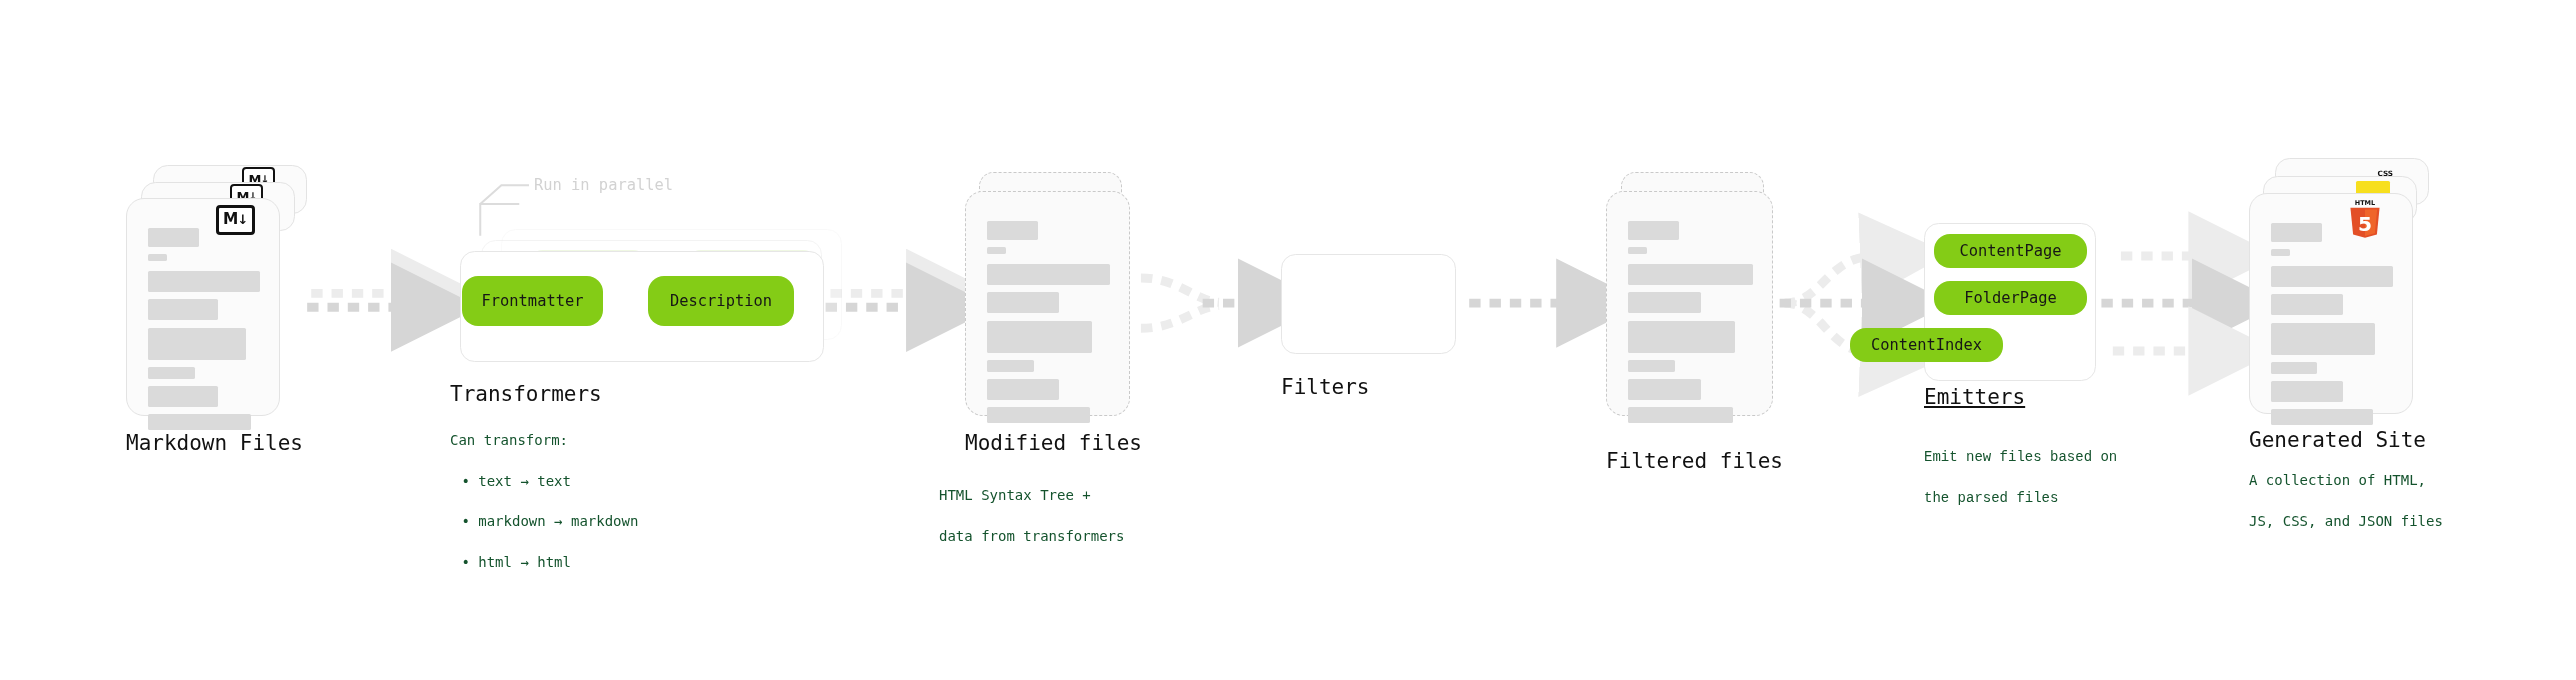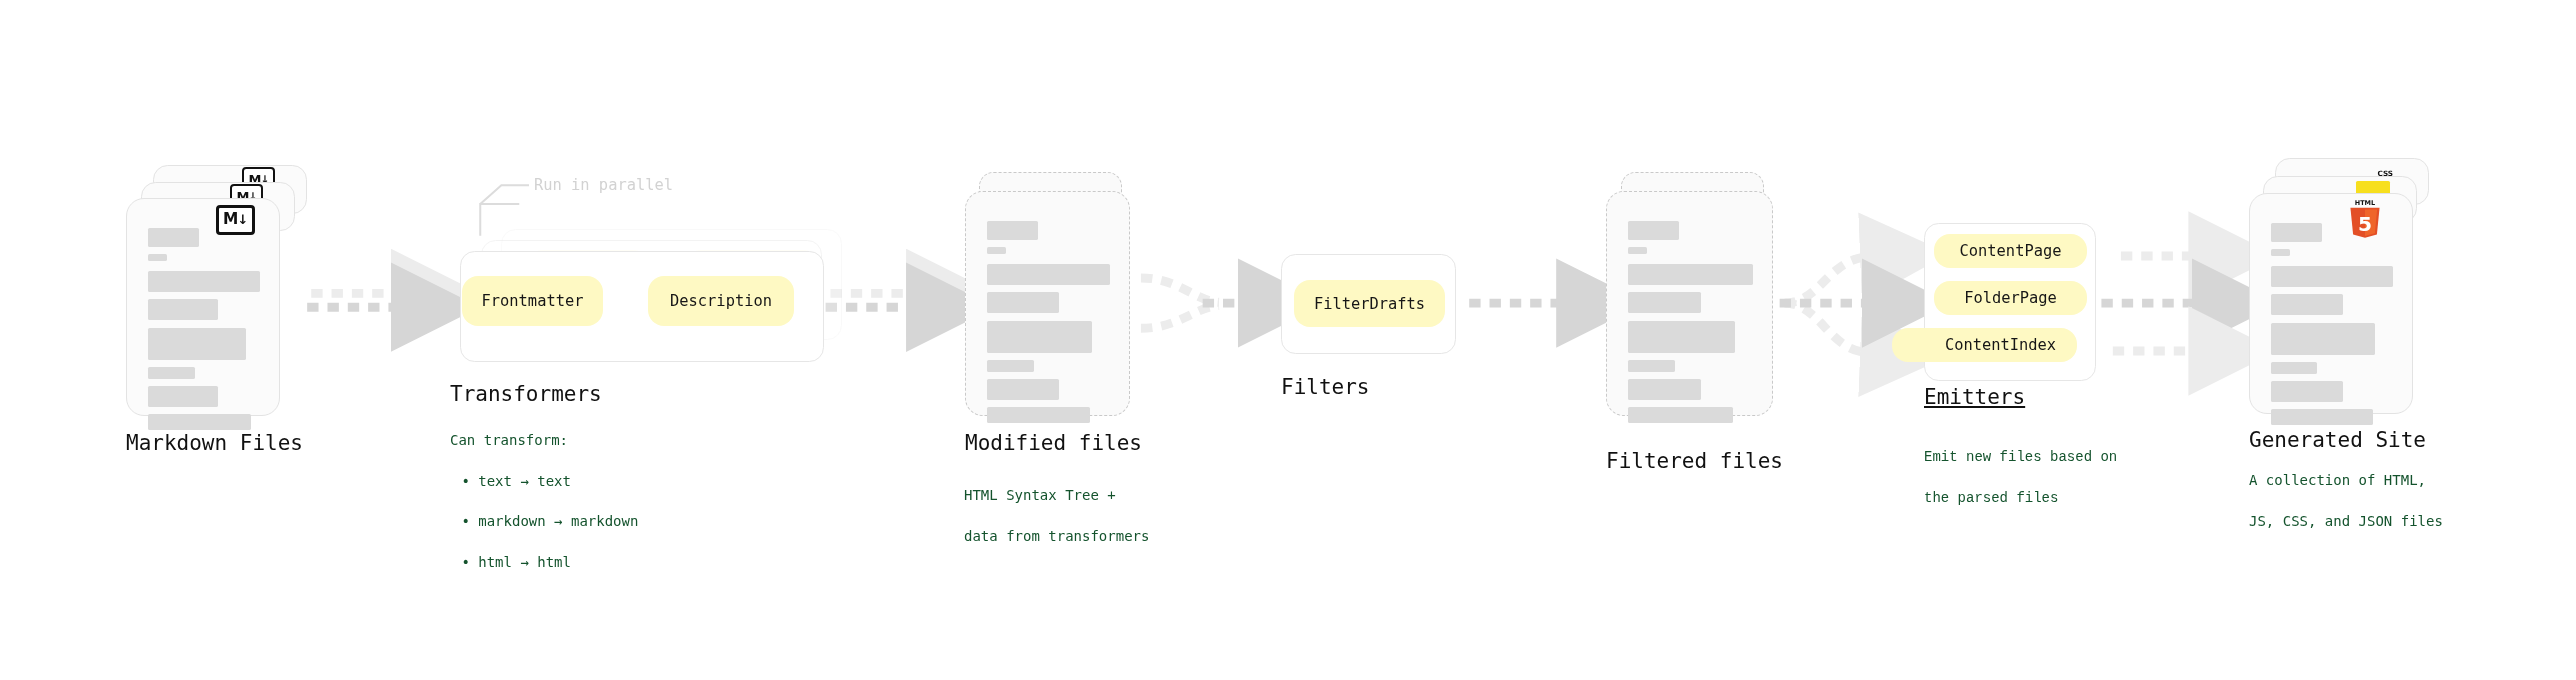--- a/index.html
+++ b/index.html
@@ -57,21 +57,21 @@
   
   .group{
     position:absolute;
     border:1.6px solid #e6e6e6;
     border-radius:14.6px;
     background:#ffffff;
     box-sizing:border-box;
   }
   .chip{
     position:absolute;
-    background:#fef9c3;border-radius:16px;
+    background:#84cc16;border-radius:16px;
     display:flex;align-items:center;justify-content:center;
     font-size:15.4px;color:#161616;white-space:nowrap;
   }
   .ghost{opacity:.45;}
   .ghost2{opacity:.22;}
 
   .runlabel{
     position:absolute;font-size:15.4px;color:#d2d2d2;white-space:nowrap;
   }
 
@@ -187,48 +187,47 @@
       <div class="bar" style="width:18.7px;height:7.3px;margin-bottom:9.8px;"></div>
       <div class="bar" style="width:100%;height:21px;"></div>
       <div class="bar" style="width:59%;height:21px;"></div>
       <div class="bar" style="width:86%;height:32px;"></div>
       <div class="bar" style="width:38%;height:12.2px;"></div>
       <div class="bar" style="width:59%;height:20.3px;"></div>
       <div class="bar" style="width:84%;height:16.3px;"></div>
     </div>
   </div>
   <div class="title" style="left:965px;top:431px;">Modified files</div>
-  <div class="subtitle" style="left:964px;top:465px;">
+  <div class="subtitle" style="left:939px;top:465px;">
     <div>HTML Syntax Tree +</div>
     <div>data from transformers</div>
   </div>
 
   <div class="group" style="left:1281px;top:254px;width:175px;height:100px;z-index:5;"></div>
-  <div class="chip" style="left:1294px;top:280px;width:151px;height:47px;z-index:6;">FilterDrafts</div>
   <div class="title" style="left:1281px;top:375px;">Filters</div>
 
   <div class="doc dashed" style="left:1621px;top:172px;width:143px;height:49px;border-radius:14.6px;z-index:1;"></div>
   <div class="doc dashed" style="left:1606px;top:191px;width:167px;height:225px;z-index:3;">
     <div class="lines">
       <div class="bar" style="width:51px;height:18.7px;"></div>
       <div class="bar" style="width:18.7px;height:7.3px;margin-bottom:9.8px;"></div>
       <div class="bar" style="width:100%;height:21px;"></div>
       <div class="bar" style="width:59%;height:21px;"></div>
       <div class="bar" style="width:86%;height:32px;"></div>
       <div class="bar" style="width:38%;height:12.2px;"></div>
       <div class="bar" style="width:59%;height:20.3px;"></div>
       <div class="bar" style="width:84%;height:16.3px;"></div>
     </div>
   </div>
   <div class="title" style="left:1606px;top:431px;margin-top:18px;">Filtered files</div>
 
   <div class="group" style="left:1924px;top:223px;width:172px;height:158px;z-index:5;"></div>
   <div class="chip" style="left:1934px;top:234px;width:153px;height:34px;z-index:6;">ContentPage</div>
   <div class="chip" style="left:1934px;top:281px;width:153px;height:34px;z-index:6;">FolderPage</div>
-  <div class="chip" style="left:1892px;top:328px;width:153px;height:34px;z-index:6;padding-left:32px;">ContentIndex</div>
+  <div class="chip" style="left:1850px;top:328px;width:153px;height:34px;z-index:6;">ContentIndex</div>
   <div class="title" style="left:1924px;top:385px;text-decoration:underline;">Emitters</div>
   <div class="subtitle" style="left:1924px;top:427px;font-family:Liberation Mono, monospace;">
     <div>Emit new files based on</div>
     <div>the parsed files</div>
   </div>
 
   <div class="doc" style="left:2275px;top:158px;width:154px;height:47px;border-radius:14.6px;z-index:1;"></div>
   <div class="css-badge" style="left:2369px;top:165px;z-index:2;">
     <svg viewBox="0 0 40 26" width="32.5" height="21">
       <text x="20" y="13" font-size="9" font-weight="bold" text-anchor="middle" font-family="DejaVu Sans, sans-serif" fill="#111">CSS</text>

